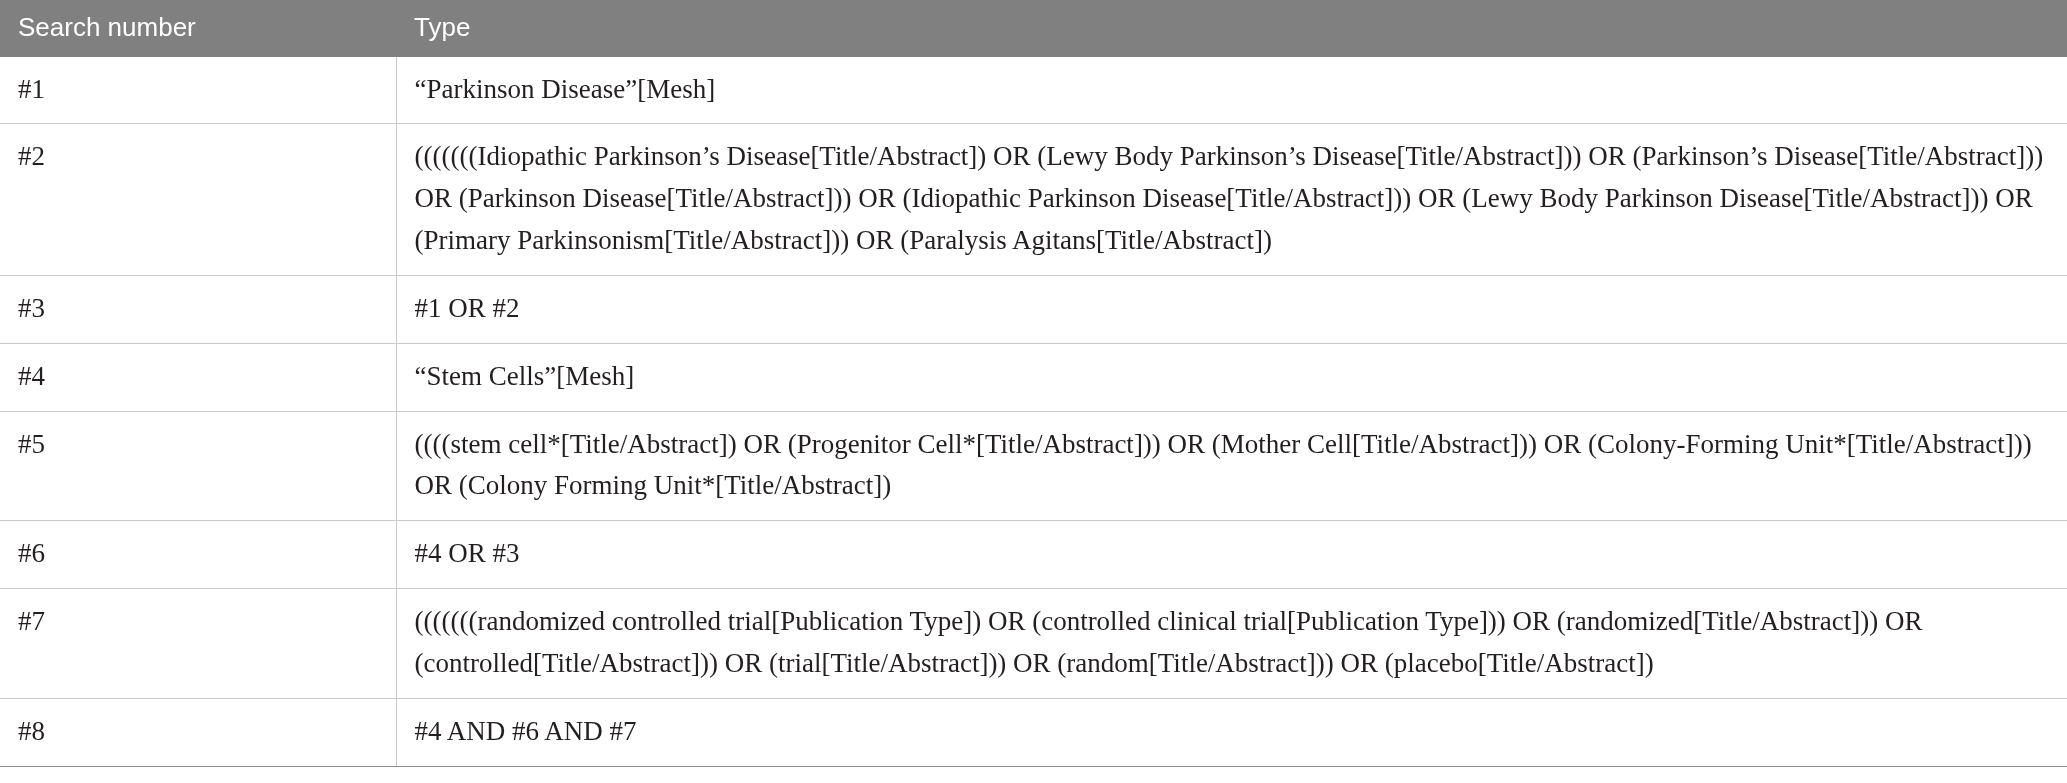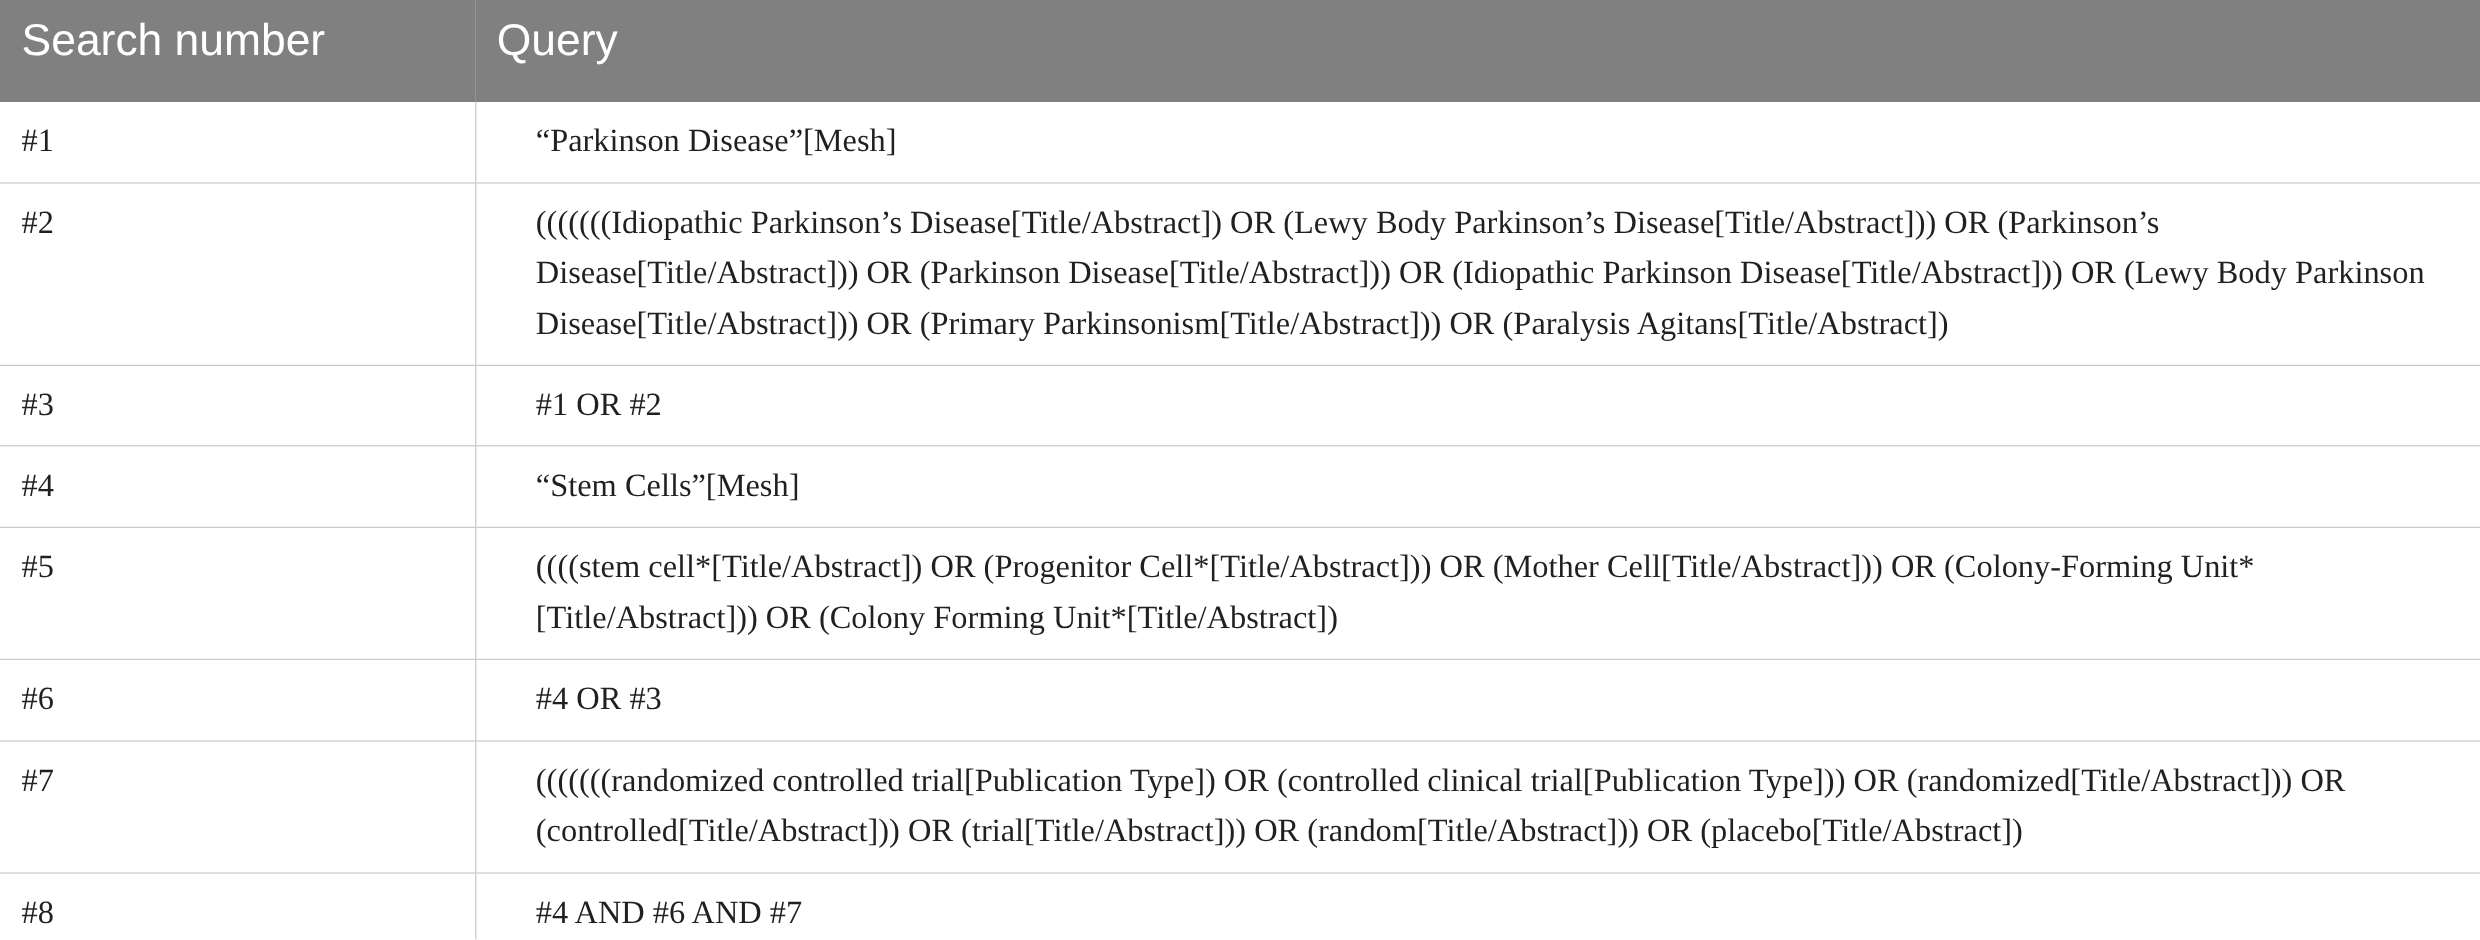--- a/index.html
+++ b/index.html
@@ -22,23 +22,23 @@
   table.search-table {
     border-collapse: collapse;
     width: 2067px;
     table-layout: fixed;
   }
   table.search-table thead th {
     background: #808080;
     color: #ffffff;
     font-family: "Liberation Sans", sans-serif;
     font-weight: 400;
-    font-size: 37px;
+    font-size: 26px;
     text-align: left;
-    padding: 11px 18px 28px 18px;
+    padding: 11px 18px 13px 18px;
     line-height: 1.25;
     vertical-align: middle;
     border: none;
   }
   table.search-table thead th.col-num {
     width: 360px;
   }
   table.search-table tbody td {
     font-family: "Liberation Serif", serif;
     font-size: 27px;
@@ -54,32 +54,31 @@
     border-right: 1px solid #c9c9c9;
     white-space: nowrap;
   }
   table.search-table tbody tr:last-child td {
     border-bottom: 1px solid #8c8c8c;
   }
   .query-text {
     display: block;
     word-wrap: break-word;
     overflow-wrap: break-word;
-    margin-left: 32px;
   }
 </style>
 </head>
 <body>
 
 <div class="table-wrap">
   <table class="search-table">
     <thead>
       <tr>
         <th class="col-num">Search number</th>
-        <th class="col-query">Query</th>
+        <th class="col-query">Type</th>
       </tr>
     </thead>
     <tbody>
       <tr>
         <td class="col-num">#1</td>
         <td class="col-query">
             <span class="query-text">“Parkinson Disease”[Mesh]</span>
           </td>
       </tr>
       <tr>

